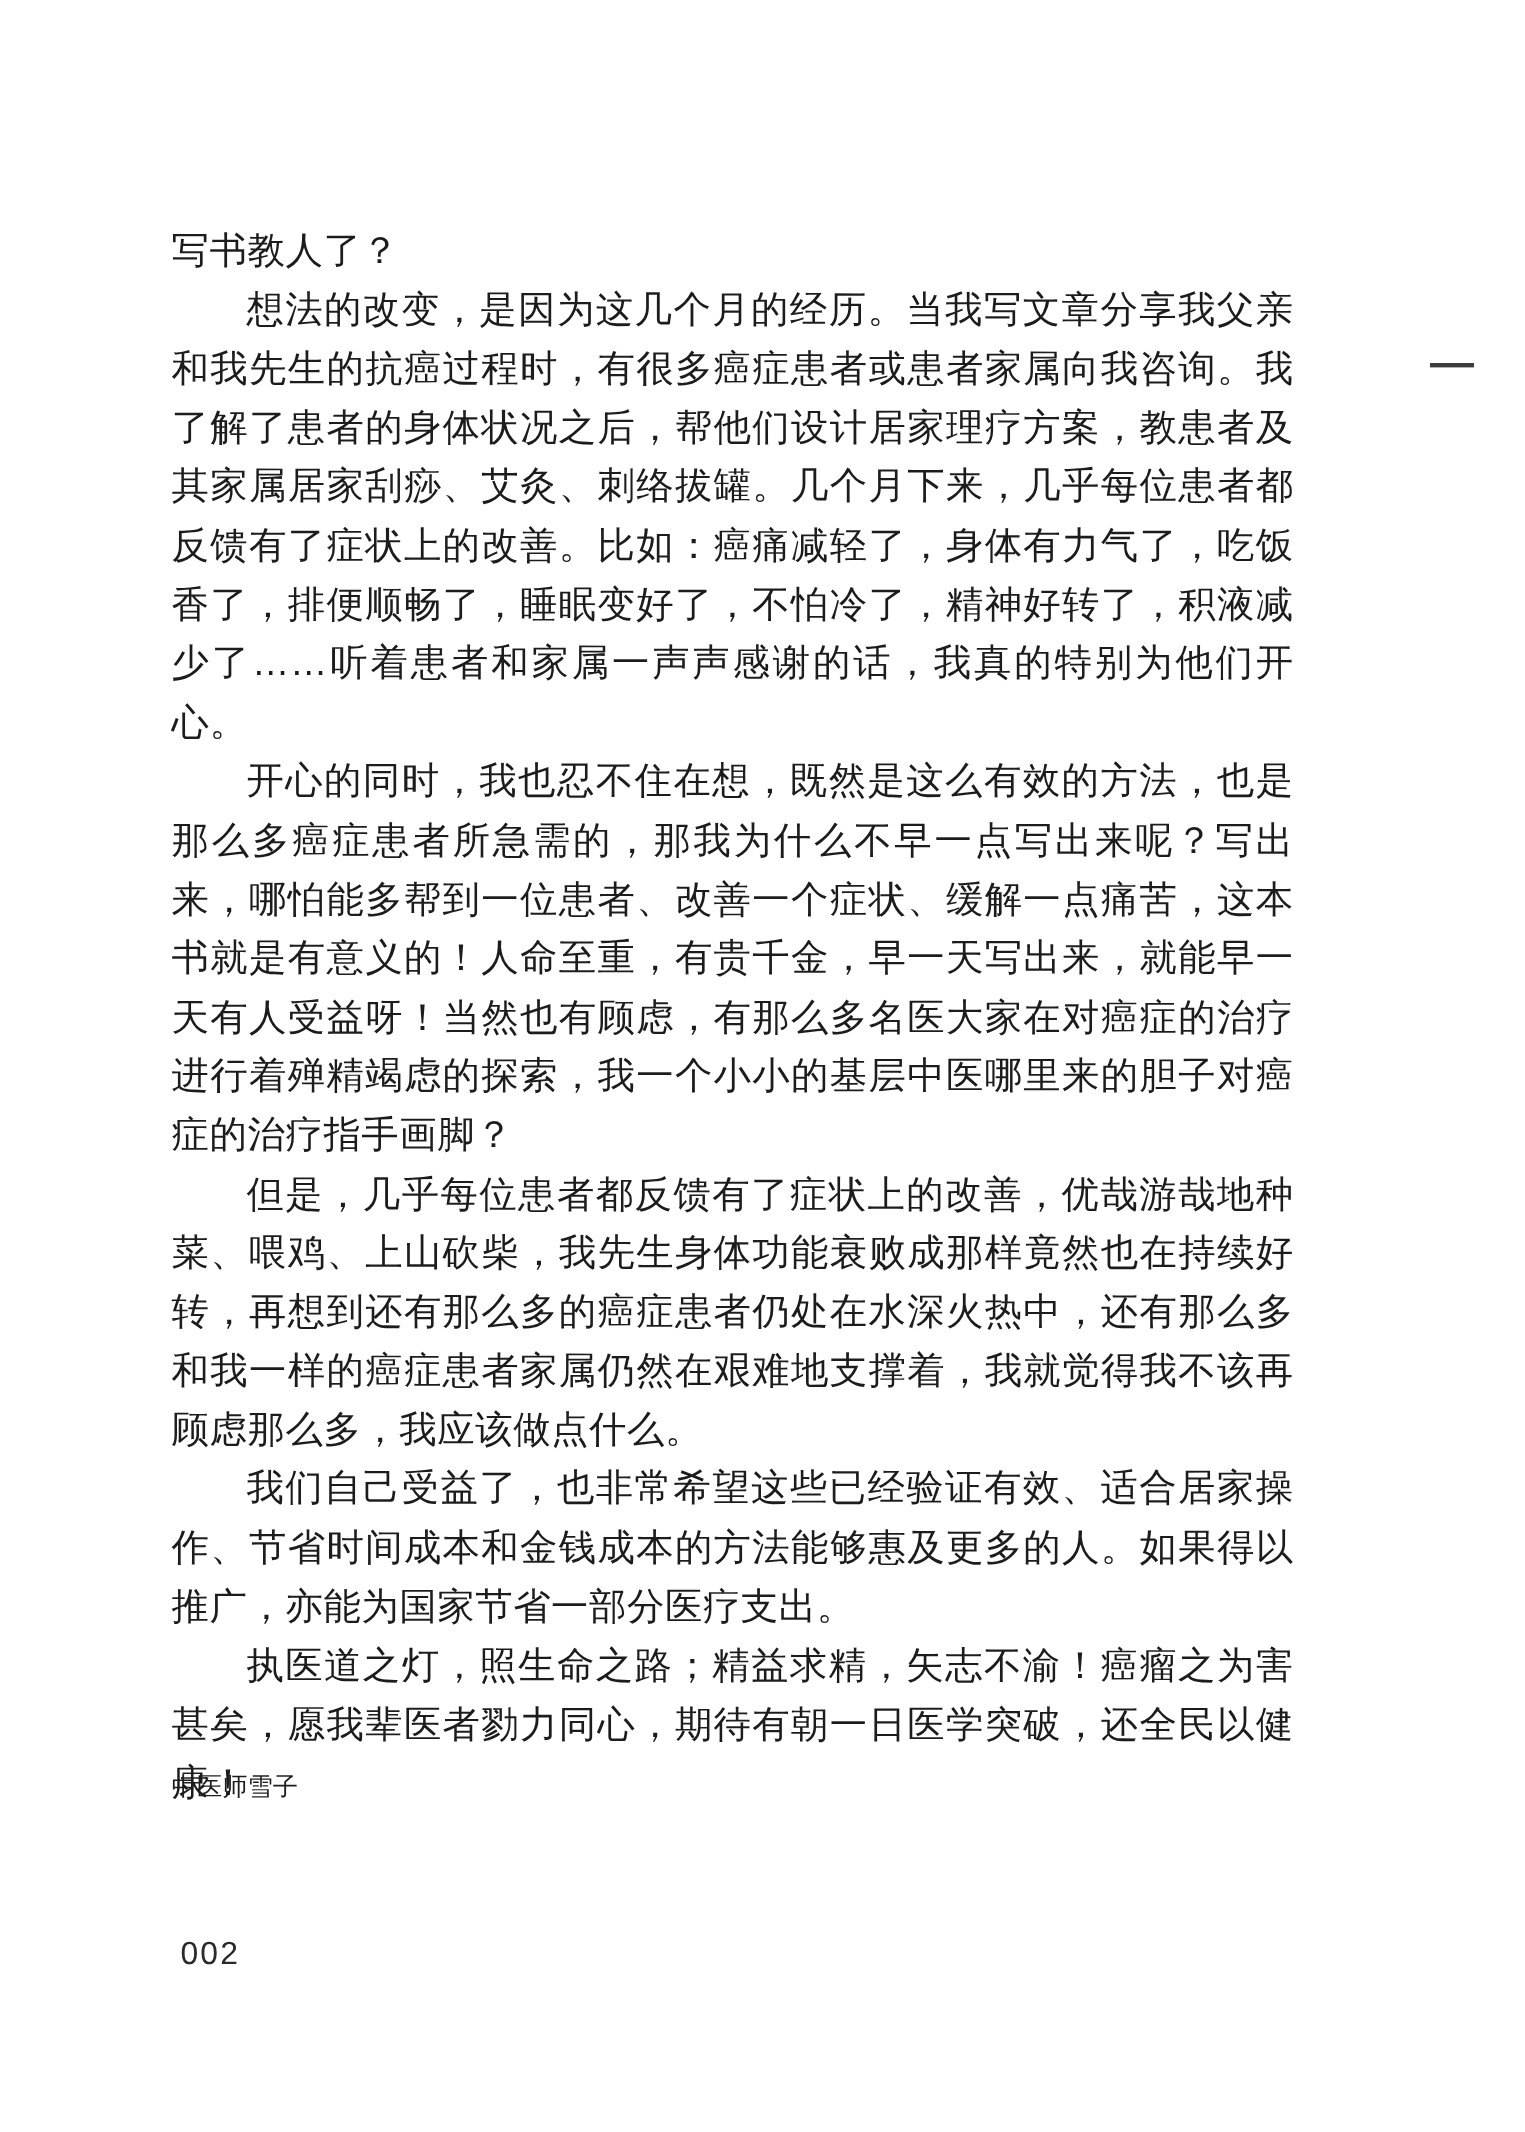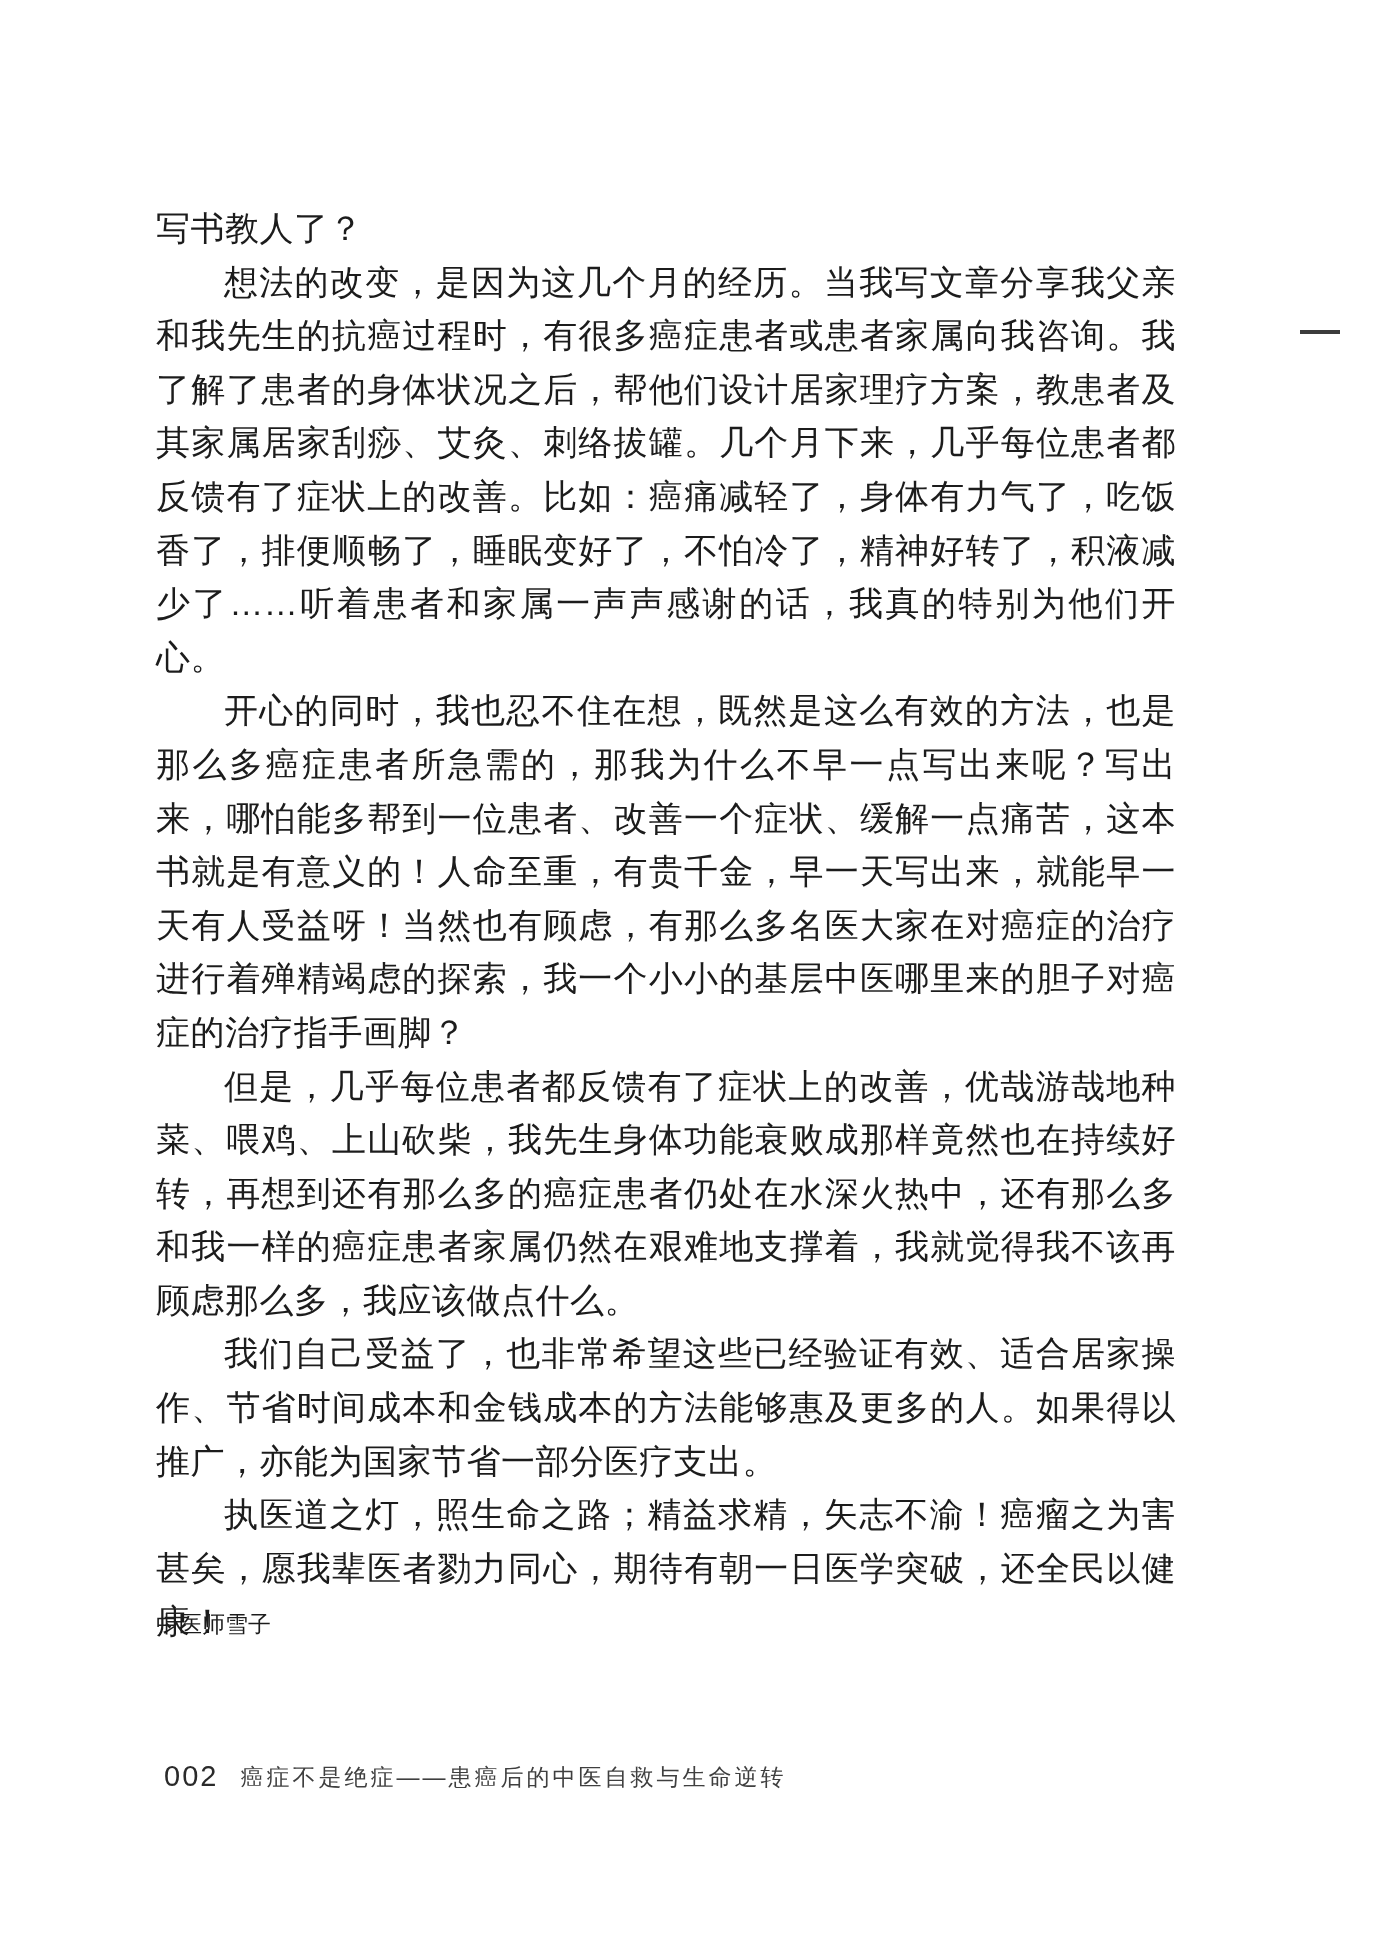--- a/index.html
+++ b/index.html
@@ -92,16 +92,15 @@
   </div>
 
   <div class="signature">
     <div class="sig-line">中医师雪子</div>
   </div>
 
   <div class="edge-mark"></div>
 
   <div class="footer">
     <span class="pagenum">002</span>
-    <span class="booktitle">癌症不是绝症——患癌后的中医自救与生命逆转</span>
   </div>
 
 </div>
 
 </body></html>

